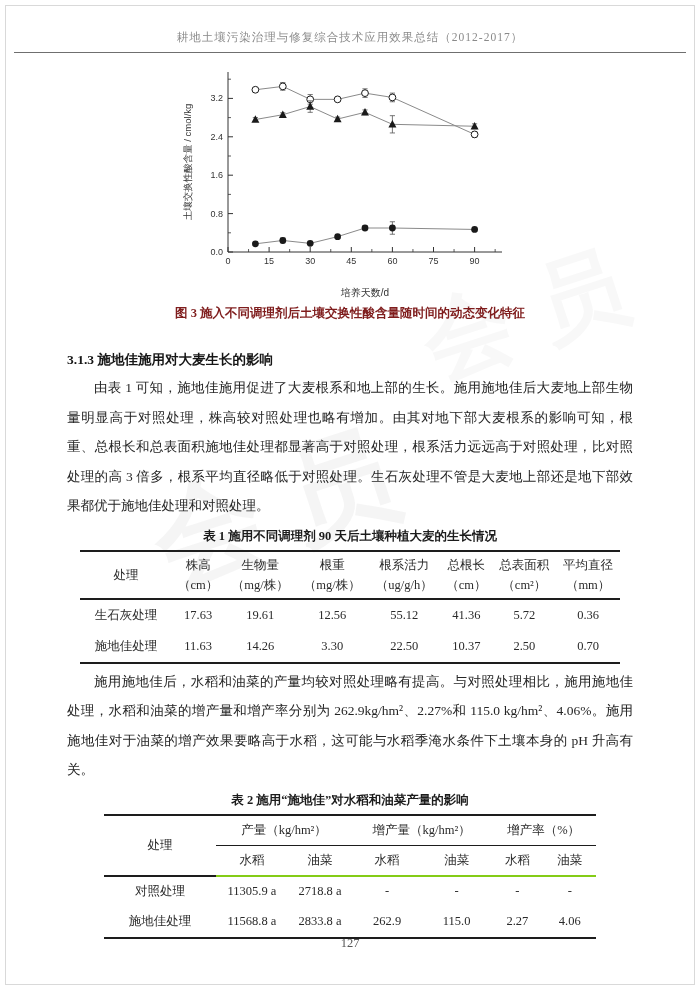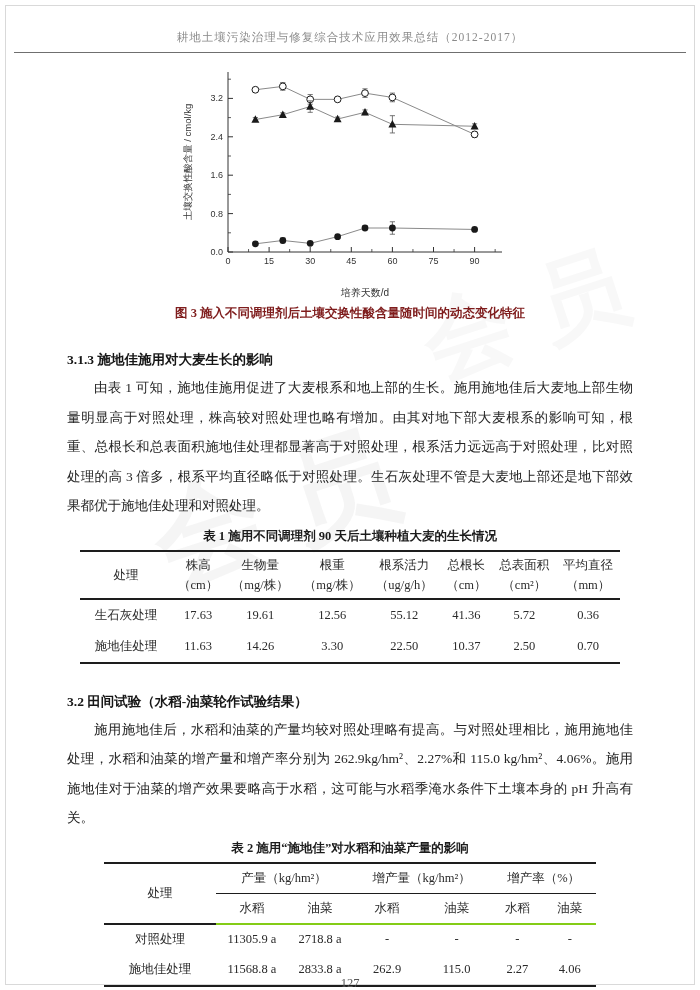--- a/index.html
+++ b/index.html
@@ -50,21 +50,21 @@
   .t1 th{font-weight:normal;padding:3px 2px;border-bottom:2px solid #1d1d1d;line-height:20px;}
   .t1 td{text-align:center;padding:0 2px;height:31px;}
   .t1 .col-treat{width:88px;}
   .t2{width:492px;border-top:2.5px solid #1d1d1d;border-bottom:2.5px solid #1d1d1d;}
   .t2 th{font-weight:normal;padding:4px 2px;line-height:21px;}
   .t2 th.group{border-bottom:1.2px solid #1d1d1d;}
   .t2 tr.subhead th{border-bottom:2px solid #84cc16;}
   .t2 th.treat{border-bottom:2px solid #1d1d1d;width:108px;}
   .t2 td{text-align:center;padding:0 2px;height:30px;}
   .page-number{
-    position:absolute;top:976px;left:0;width:100%;text-align:center;
+    position:absolute;top:936px;left:0;width:100%;text-align:center;
     font-size:12.5px;color:#555;
   }
   svg text{font-family:"Liberation Sans","DejaVu Sans",sans-serif;}
 </style>
 </head>
 <body>
 
 <div class="scan-frame"></div>
 <div class="watermark wm1">会员</div>
 <div class="watermark wm2">会员</div>
@@ -264,21 +264,20 @@
           <td>14.26</td>
           <td>3.30</td>
           <td>22.50</td>
           <td>10.37</td>
           <td>2.50</td>
           <td>0.70</td>
       </tr>
     </tbody>
   </table>
 
-  <div class="sec-heading">3.2 田间试验（水稻-油菜轮作试验结果）</div>
   <div class="para">施用施地佳后，水稻和油菜的产量均较对照处理略有提高。与对照处理相比，施用施地佳处理，水稻和油菜的增产量和增产率分别为 262.9kg/hm²、2.27%和 115.0 kg/hm²、4.06%。施用施地佳对于油菜的增产效果要略高于水稻，这可能与水稻季淹水条件下土壤本身的 pH 升高有关。</div>
 
   <div class="tbl-caption">表 2 施用“施地佳”对水稻和油菜产量的影响</div>
   <table class="t2">
     <thead>
       <tr>
         <th class="treat" rowspan="2">处理</th>
         <th class="group" colspan="2">产量（kg/hm²）</th>
         <th class="group" colspan="2">增产量（kg/hm²）</th>
         <th class="group" colspan="2">增产率（%）</th>

